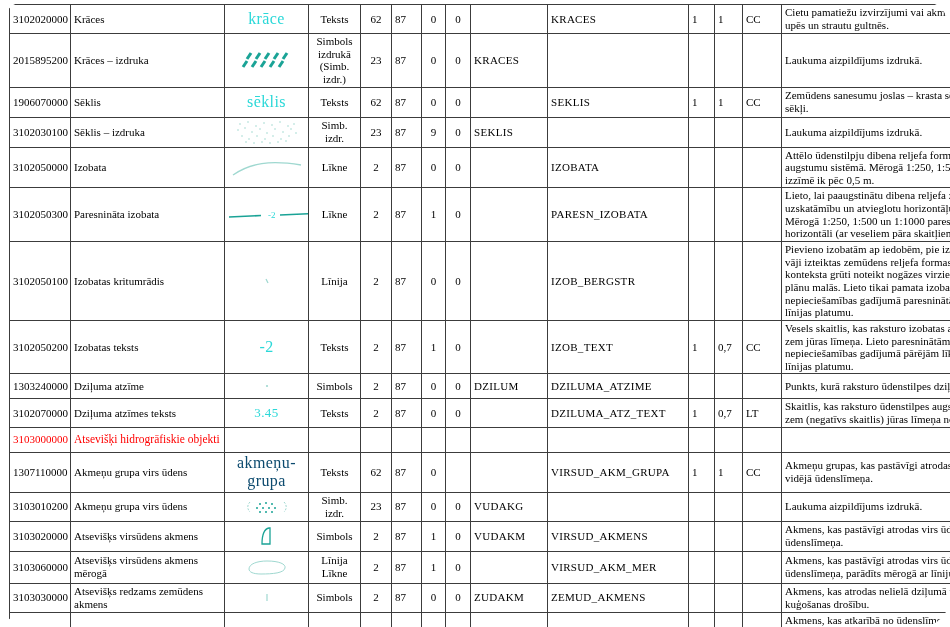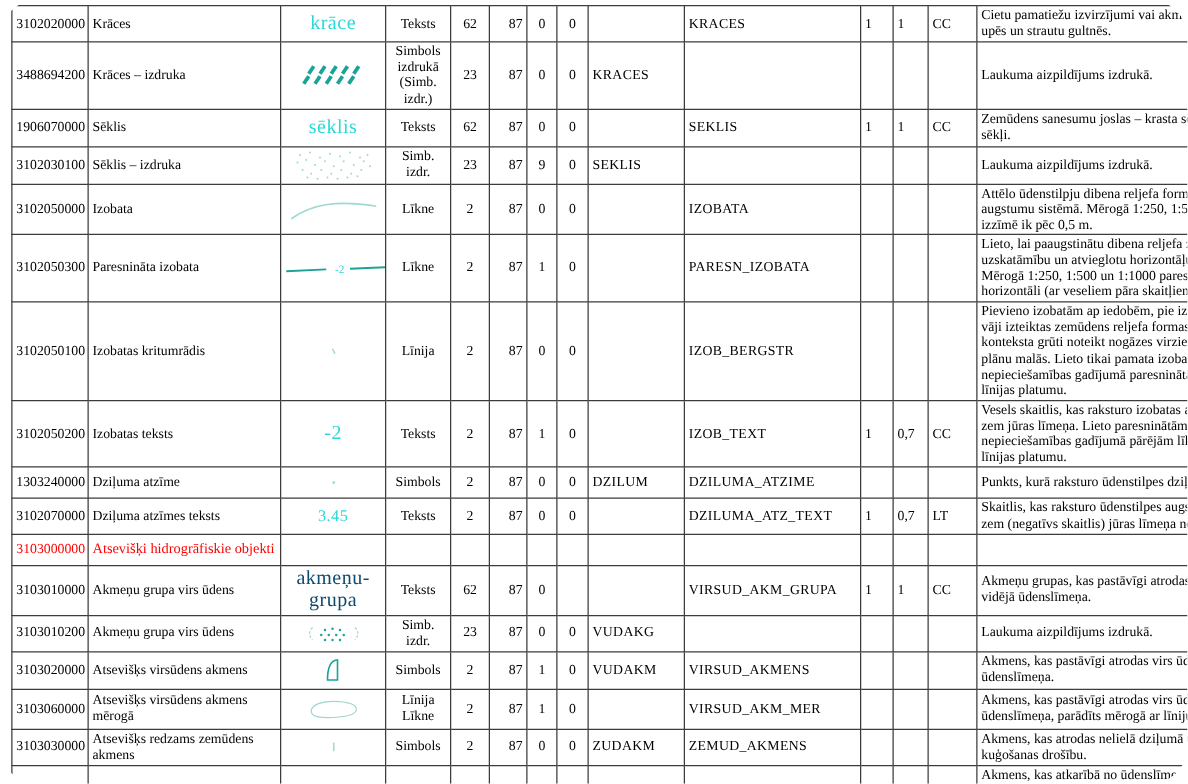--- a/index.html
+++ b/index.html
@@ -6,21 +6,21 @@
   #page{position:relative;width:950px;height:627px;overflow:hidden;background:#fff;
         font-family:"Liberation Serif", serif;color:#000;border-radius:30px;}
   table.spec{border-collapse:collapse;margin:4px 0 0 9px;table-layout:fixed;width:926px;}
   table.spec td{border:1px solid #3c3c3c;padding:1px 3px;vertical-align:middle;
                 overflow:hidden;font-size:11px;line-height:1.15;}
   td.c-code{width:54px;font-size:10.5px;padding-left:2px;padding-right:1px;white-space:nowrap;}
   td.c-name{width:147px;font-size:11.5px;}
   td.c-symbol{width:77px;text-align:center;}
   td.c-type{width:45px;text-align:center;font-size:10.5px;white-space:pre-line;}
   td.c-n1{width:24px;text-align:center;}
-  td.c-n2{width:23px;text-align:right;}
+  td.c-n2{width:23px;text-align:left;}
   td.c-n3{width:17px;text-align:center;}
   td.c-n4{width:18px;text-align:center;}
   td.c-short{width:70px;font-size:10.5px;letter-spacing:.3px;}
   td.c-attr{width:134px;font-size:10.5px;letter-spacing:.3px;}
   td.c-a1{width:19px;text-align:left;}
   td.c-a2{width:21px;text-align:left;font-size:10.5px;}
   td.c-a3{width:32px;font-size:10.5px;}
   td.c-desc{width:245px;font-size:10.3px;line-height:1.12;vertical-align:middle;}
   tr.section td{color:#ff0000;}
   tr.section td.c-name{font-size:11.5px;}
@@ -44,21 +44,21 @@
           <td class="c-n3">0</td>
           <td class="c-n4">0</td>
           <td class="c-short"></td>
           <td class="c-attr">KRACES</td>
           <td class="c-a1">1</td>
           <td class="c-a2">1</td>
           <td class="c-a3">CC</td>
           <td class="c-desc">Cietu pamatiežu izvirzījumi vai akmeņu sablīvējumi upēs un strautu gultnēs.</td>
         </tr>
         <tr>
-          <td class="c-code" style="height: 42px;">3488694200</td>
+          <td class="c-code" style="height: 42px;">2015895200</td>
           <td class="c-name">Krāces – izdruka</td>
           <td class="c-symbol">
             <svg width="68" height="20" viewBox="0 0 68 20">
               <line x1="14" y1="9" x2="18" y2="3" stroke="#1aa396" stroke-width="3"></line>
               <line x1="10" y1="17" x2="14" y2="11" stroke="#1aa396" stroke-width="3"></line>
               <line x1="23" y1="9" x2="27" y2="3" stroke="#1aa396" stroke-width="3"></line>
               <line x1="19" y1="17" x2="23" y2="11" stroke="#1aa396" stroke-width="3"></line>
               <line x1="32" y1="9" x2="36" y2="3" stroke="#1aa396" stroke-width="3"></line>
               <line x1="28" y1="17" x2="32" y2="11" stroke="#1aa396" stroke-width="3"></line>
               <line x1="41" y1="9" x2="45" y2="3" stroke="#1aa396" stroke-width="3"></line>
@@ -268,21 +268,21 @@
           <td class="c-n3"></td>
           <td class="c-n4"></td>
           <td class="c-short"></td>
           <td class="c-attr"></td>
           <td class="c-a1"></td>
           <td class="c-a2"></td>
           <td class="c-a3"></td>
           <td class="c-desc"></td>
         </tr>
         <tr>
-          <td class="c-code" style="height: 25px;">3103010000</td>
+          <td class="c-code" style="height: 25px;">1307110000</td>
           <td class="c-name">Akmeņu grupa virs ūdens</td>
           <td class="c-symbol"><span class="sym-label" style="color: #0c4a6e;">akmeņu-grupa</span></td>
           <td class="c-type">Teksts</td>
           <td class="c-n1">62</td>
           <td class="c-n2">87</td>
           <td class="c-n3">0</td>
           <td class="c-n4"></td>
           <td class="c-short"></td>
           <td class="c-attr">VIRSUD_AKM_GRUPA</td>
           <td class="c-a1">1</td>

